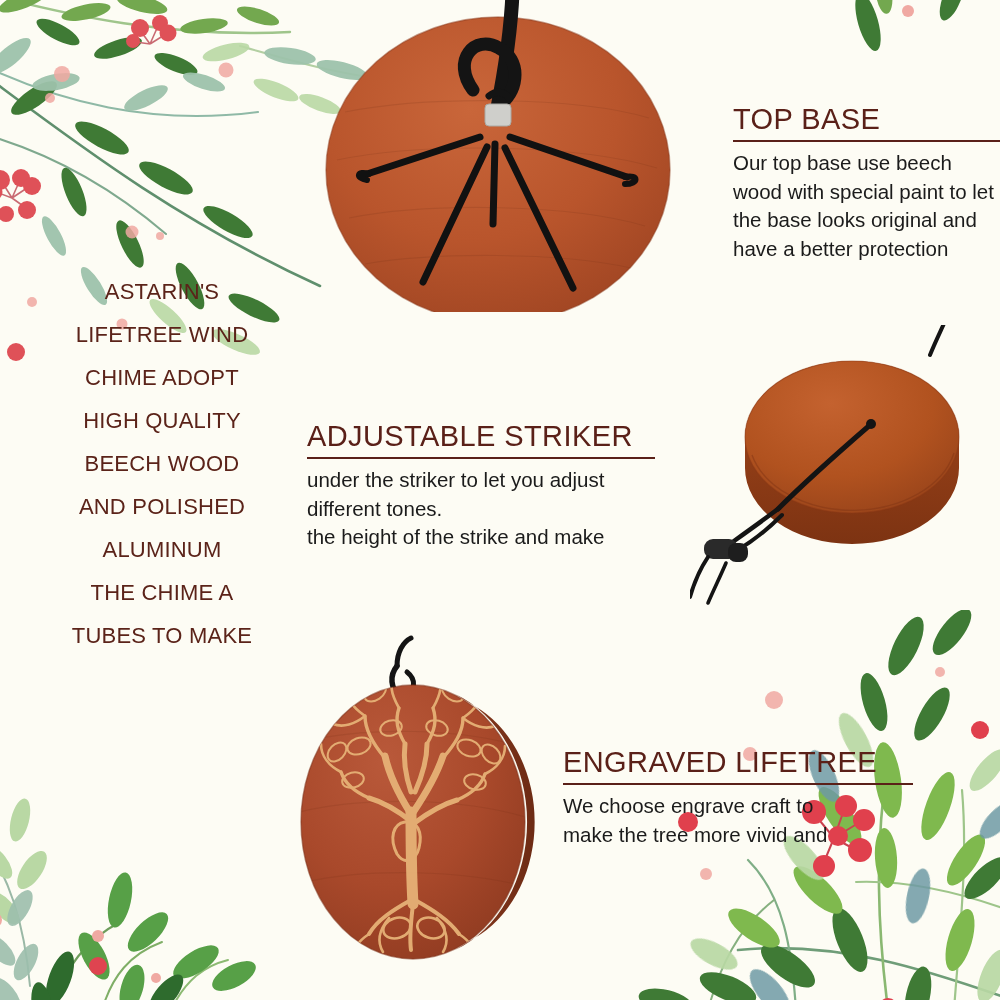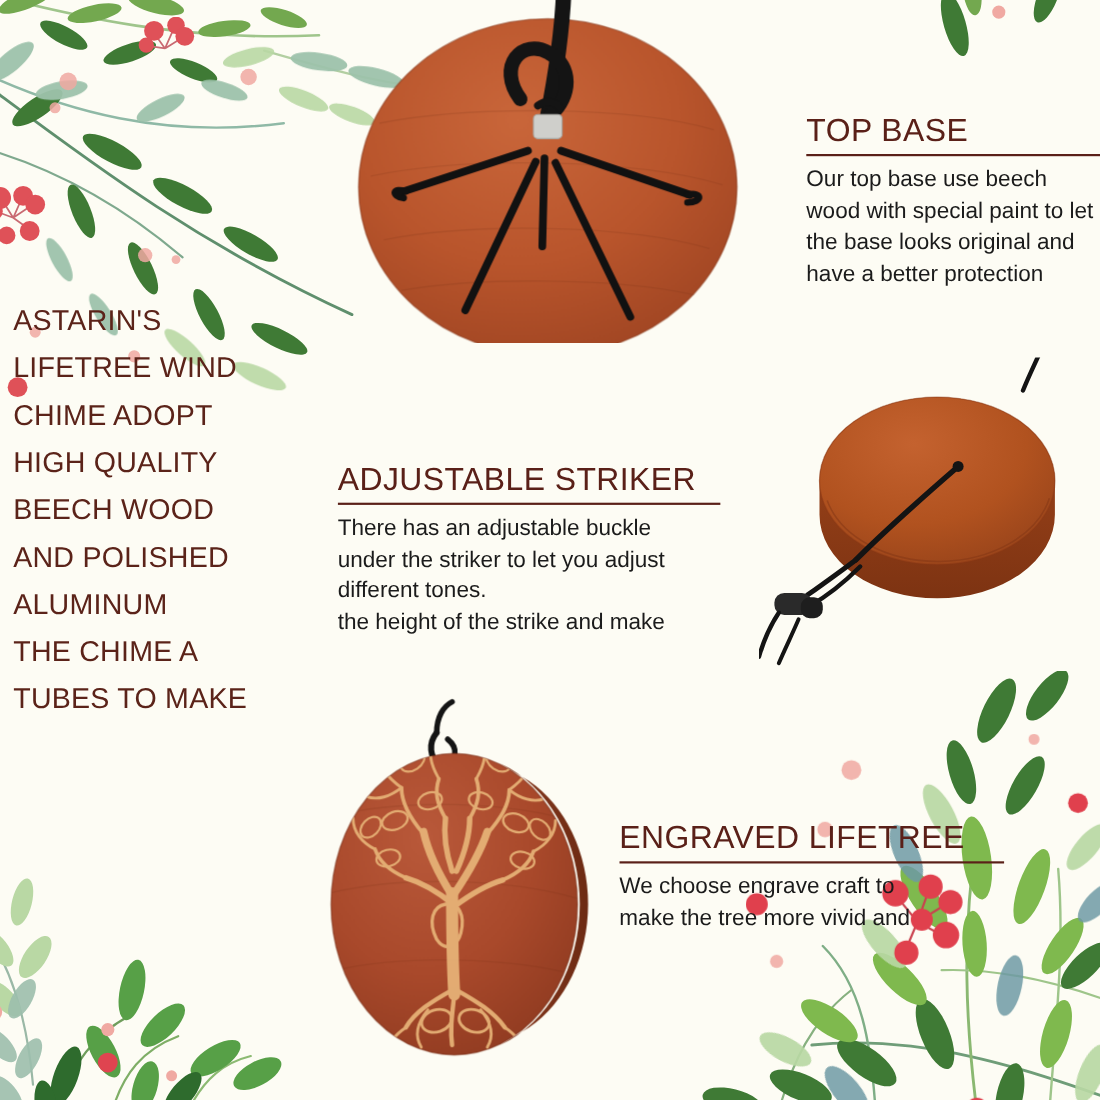--- a/index.html
+++ b/index.html
@@ -14,23 +14,23 @@
   
   .botanical{position:absolute;pointer-events:none;}
   #deco-tl{left:-10px;top:-14px;width:430px;height:400px;}
   #deco-tr{right:-6px;top:-12px;width:200px;height:150px;}
   #deco-br{right:-8px;bottom:-10px;width:420px;height:400px;}
   #deco-bl{left:-10px;bottom:-10px;width:330px;height:230px;}
 
   
   #headline{
     position:absolute;left:12px;top:270px;width:300px;
-    text-align:left;
+    text-align:center;
     color:#5b2319;
-    font-size:26px;
+    font-size:22px;
     line-height:43px;
     letter-spacing:.2px;
     font-weight:400;
   }
   #headline div{white-space:nowrap;}
 
   
   .callout{position:absolute;}
   .callout .ttl{
     color:#5a2018;
@@ -440,21 +440,20 @@
       <div>wood with special paint to let</div>
       <div>the base looks original and</div>
       <div>have a better protection</div>
     </div>
   </div>
 
   <div id="callout-striker" class="callout">
     <div class="ttl">ADJUSTABLE STRIKER</div>
     <div class="rule"></div>
     <div class="body">
-      <div>There has an adjustable buckle</div>
       <div>under the striker to let you adjust</div>
       <div>different tones.</div>
       <div>the height of the strike and make</div>
     </div>
   </div>
 
   <div id="callout-engraved" class="callout">
     <div class="ttl">ENGRAVED LIFETREE</div>
     <div class="rule"></div>
     <div class="body">

